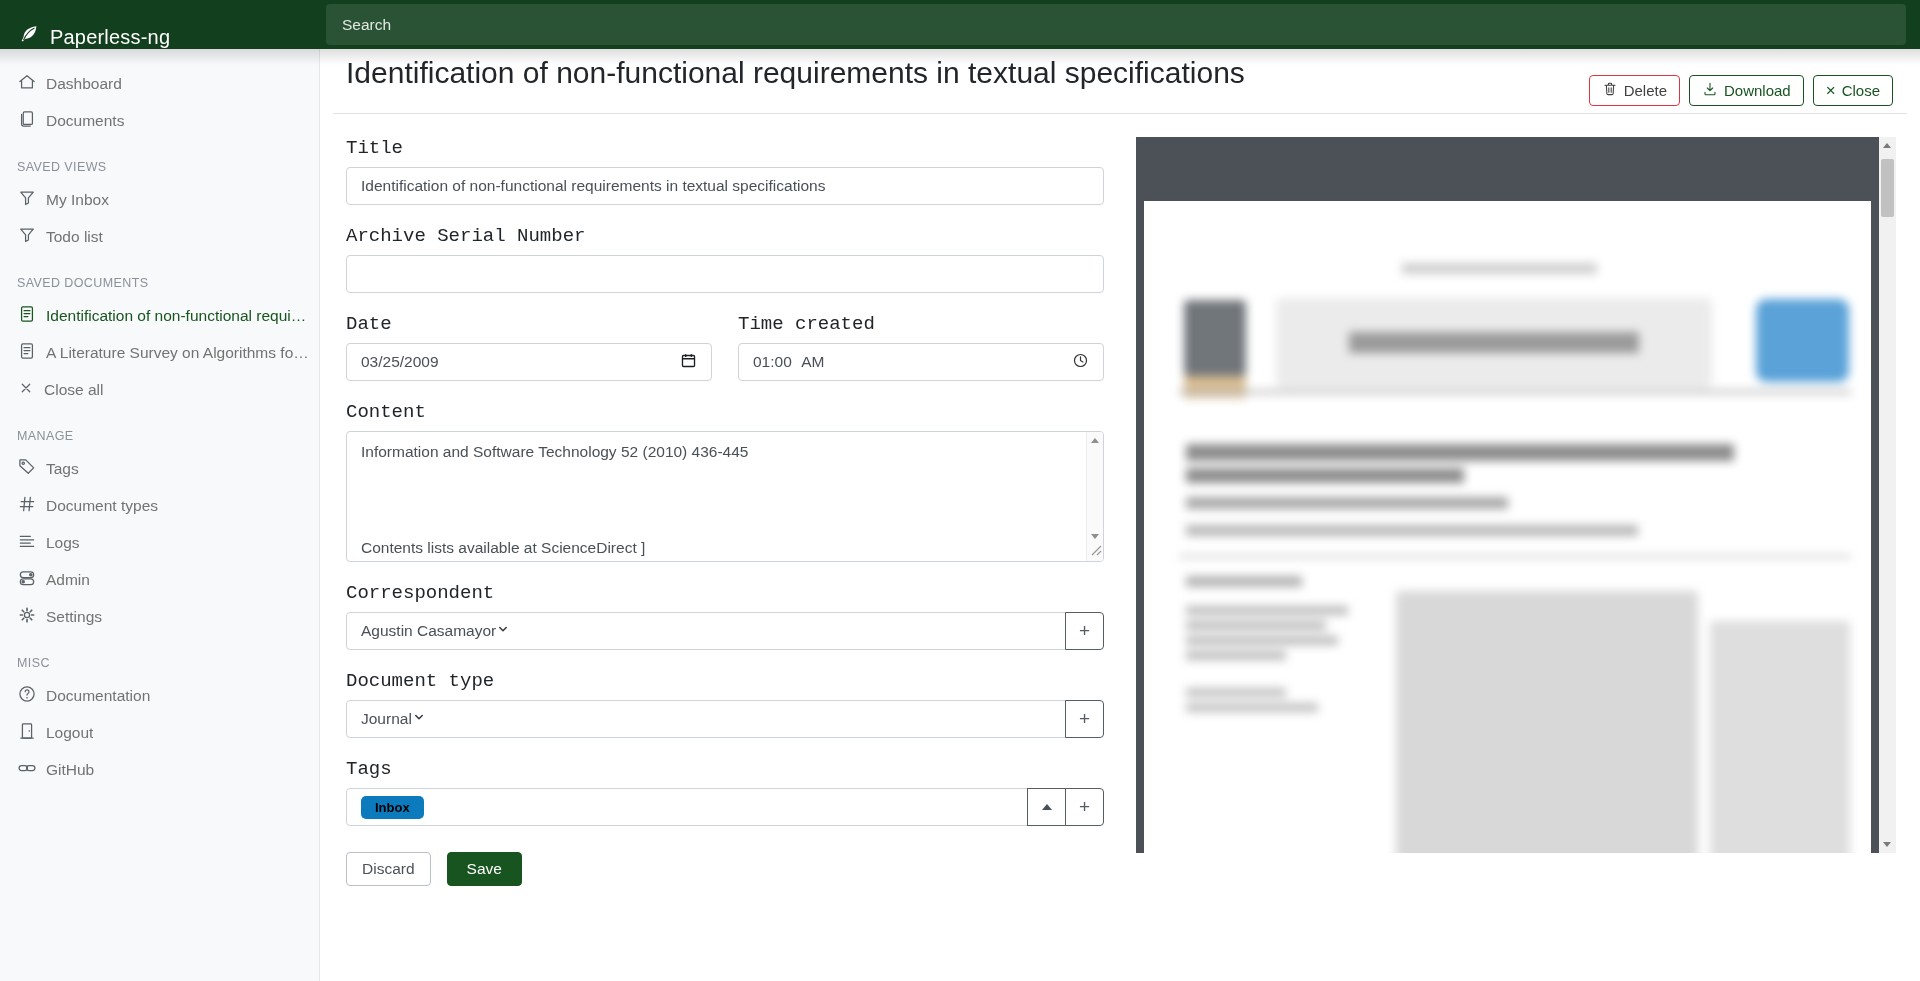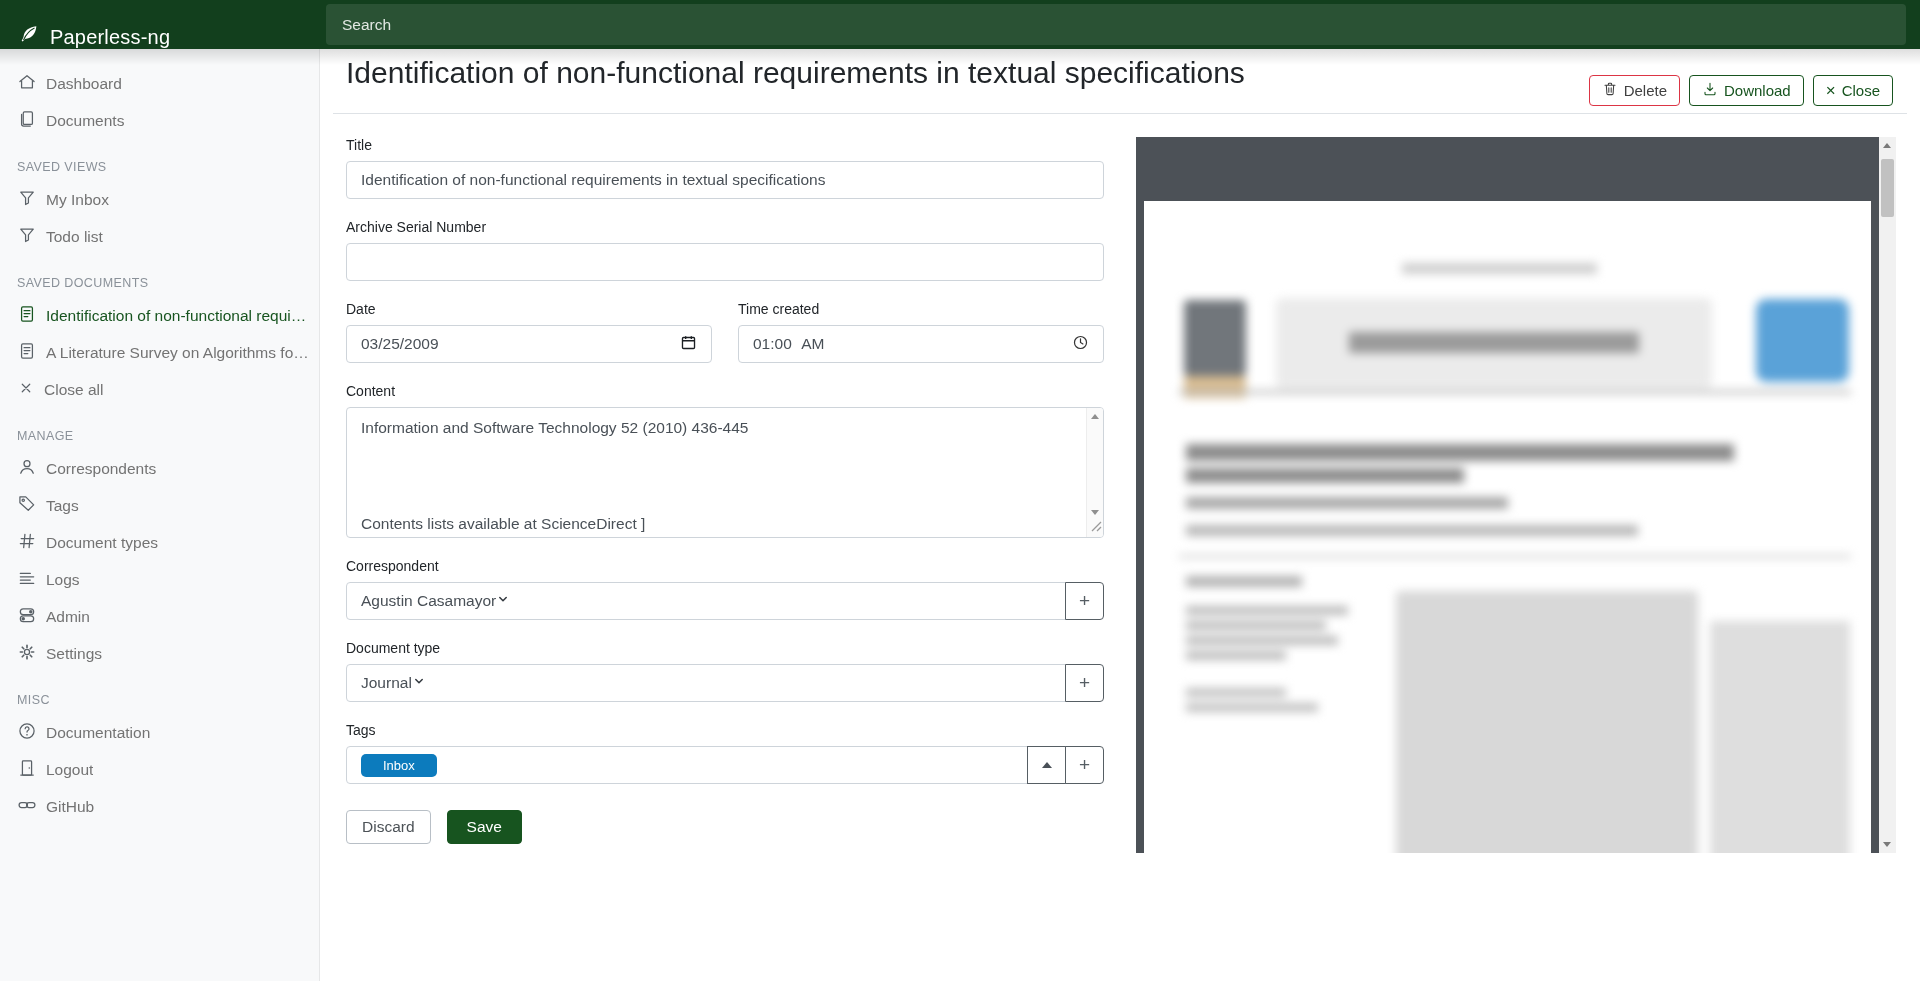--- a/index.html
+++ b/index.html
@@ -36,21 +36,21 @@
     border-radius:4px; font-size:15px; cursor:pointer; font-family:inherit; }
   .hbtn.danger { border:1px solid #dc3545; color:#404040; }
   .hbtn.success { border:1px solid #17541f; color:#17541f; }
   .hbtn svg { stroke:currentColor; }
   .x-glyph { font-size:17px; line-height:1; }
   .hr-divider { position:absolute; left:333px; top:113px; width:1574px; height:0; border-top:1px solid #dee2e6; }
 
   
   .doc-form { position:absolute; left:346px; top:137px; width:758px; }
   .fitem { margin-bottom:20px; }
-  .flabel { display:block; font-size:14px; color:#212529; margin-bottom:8px; }
+  .flabel { display:block; font-size:19px; color:#212529; margin-bottom:8px;font-family:Liberation Mono, monospace; }
   .fcontrol { width:100%; height:38px; border:1px solid #ced4da; border-radius:4px; padding:12px 14px;
     font-size:15.5px; color:#495057; background:#fff; font-family:inherit; outline:none; display:flex; align-items:center; }
   input.fcontrol { display:block; padding:7px 14px; }
   .two-col { display:flex; gap:26px; }
   .two-col > div { flex:1; }
   .finput-icon { margin-left:auto; flex:0 0 auto; }
   .time-val { word-spacing:6px; }
 
   .ta-wrap { position:relative; }
   .fcontrol-ta { width:100%; height:131px; border:1px solid #ced4da; border-radius:4px;
@@ -63,21 +63,21 @@
   .ta-arrow.down { bottom:22px; border-top:5px solid #8f8f8f; }
 
   .igroup { display:flex; }
   .sel { flex:1; border:1px solid #ced4da; border-radius:4px 0 0 4px; display:flex; align-items:center;
     padding:0 12px 0 14px; height:38px; font-size:15.5px; color:#495057; background:#fff; cursor:pointer; }
   .sel svg { margin-left:auto; stroke:#343a40; }
   .gbtn { width:39px; height:38px; margin-left:-1px; border:1px solid #565e64; background:#fff;
     display:flex; align-items:center; justify-content:center; color:#565e64; font-size:19px; cursor:pointer; font-family:inherit; }
   .gbtn.last { border-radius:0 4px 4px 0; }
   .caret-up { width:0; height:0; border-left:5px solid transparent; border-right:5px solid transparent; border-bottom:6px solid #495057; }
-  .tag-badge { background:#0c7bbd; color:#ffffff; font-size:13px; font-weight:normal; padding:4px 22px; border-radius:5px; }
+  .tag-badge { background:#0c7bbd; color:#000000; font-size:13px; font-weight:bold; padding:4px 14px; border-radius:5px; }
 
   .form-actions { display:flex; gap:16px; margin-top:26px; }
   .btn-discard { height:34px; padding:0 15px; background:#fff; border:1px solid #b8bfc6; border-radius:4px;
     color:#4c5257; font-size:15.5px; cursor:pointer; font-family:inherit; }
   .btn-save { height:34px; padding:0 19px; background:#17541f; border:1px solid #17541f; border-radius:4px;
     color:#fff; font-size:15.5px; cursor:pointer; font-family:inherit; }
 
   
   .preview { position:absolute; left:1136px; top:137px; width:760px; height:716px; background:#4c5157; overflow:hidden; }
   .pv-toolbar { position:absolute; left:0; top:0; width:743px; height:56px; background:#4c5157; }
@@ -181,27 +181,20 @@
   <div class="nav-item">
     <span><svg width="18" height="18" viewBox="0 0 24 24" class="icon-stroke" style="stroke-width:1.6">
           <path d="M7 7l10 10M17 7 7 17"></path>
         </svg></span>
     <span class="nav-lbl">Close all</span>
   </div>
 
   <div class="sec-title">MANAGE</div>
   <div class="nav-item">
     <span><svg width="20" height="20" viewBox="0 0 24 24" class="icon-stroke">
-          <circle cx="12" cy="8" r="3.6"></circle>
-          <path d="M4.5 19.5c1.2-3.9 4-5.6 7.5-5.6s6.3 1.7 7.5 5.6"></path>
-        </svg></span>
-    <span class="nav-lbl">Correspondents</span>
-  </div>
-  <div class="nav-item">
-    <span><svg width="20" height="20" viewBox="0 0 24 24" class="icon-stroke">
           <path d="M3.5 10.5v-7h7L20 13l-6.5 6.5z"></path>
           <circle cx="7.5" cy="7.5" r="1.4"></circle>
         </svg></span>
     <span class="nav-lbl">Tags</span>
   </div>
   <div class="nav-item">
     <span><svg width="20" height="20" viewBox="0 0 24 24" class="icon-stroke">
           <path d="M9.5 4 8 20M16 4l-1.5 16M5 9h15M4 15h15"></path>
         </svg></span>
     <span class="nav-lbl">Document types</span>

